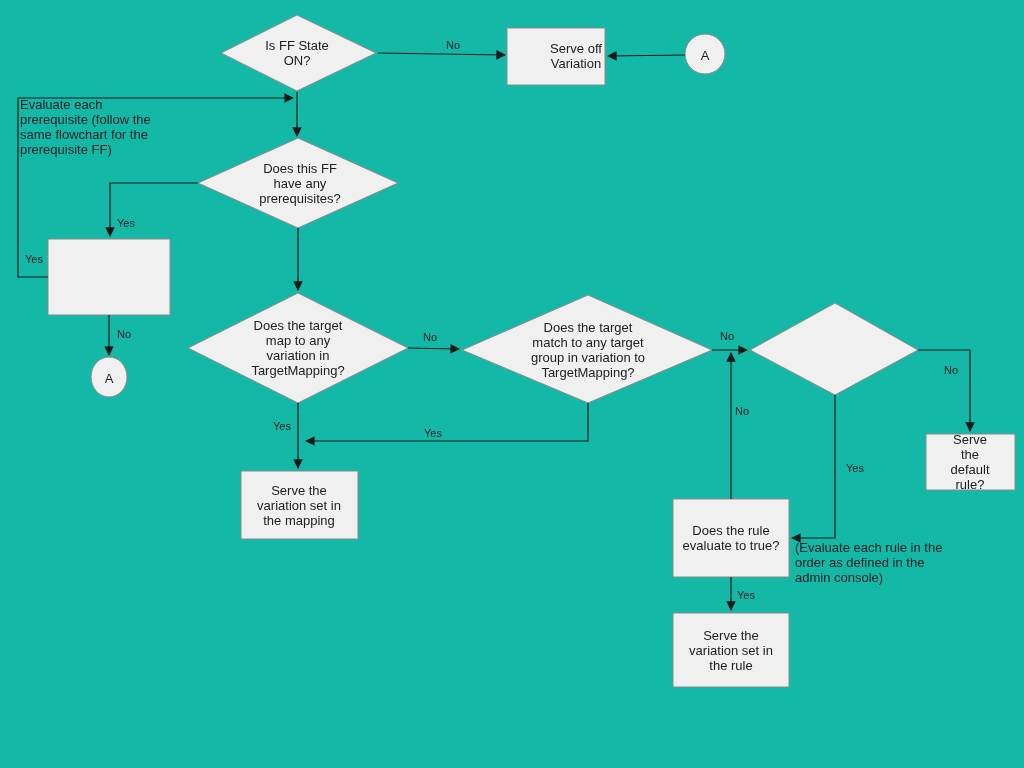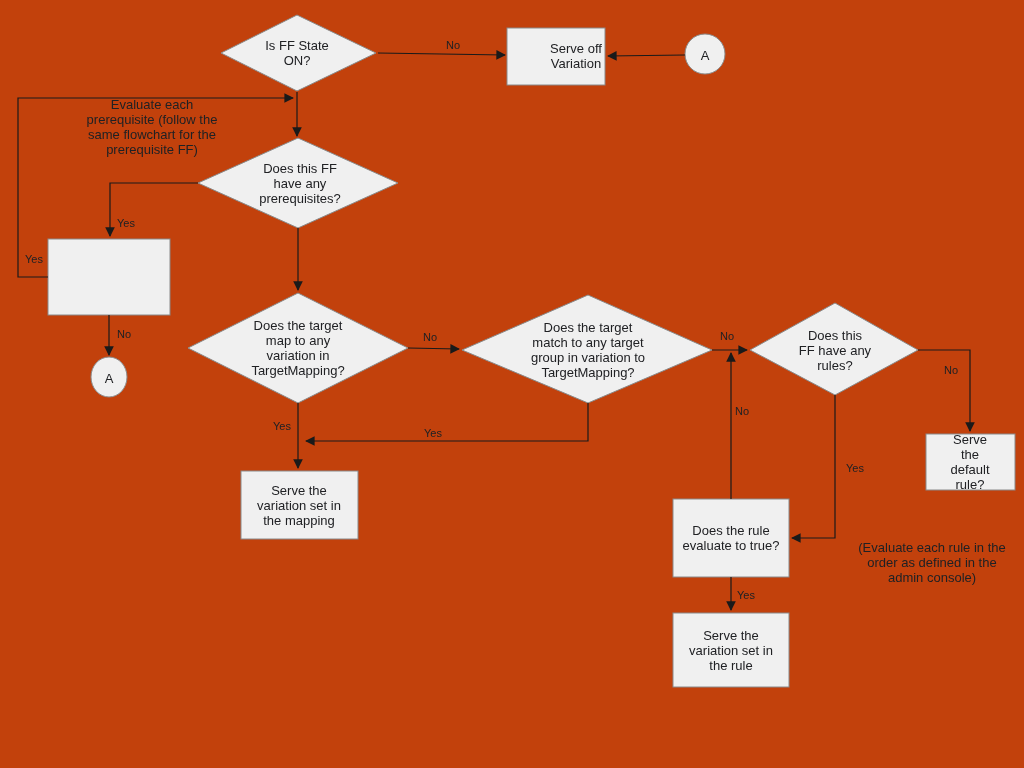--- a/index.html
+++ b/index.html
@@ -2,21 +2,21 @@
 <html><head>
 <meta charset="utf-8">
 <style>
   * { margin: 0; padding: 0; box-sizing: border-box; }
   html, body { background: #ffffff; }
   body { font-family: "Liberation Sans", sans-serif; }
   .canvas {
     position: relative;
     width: 1024px;
     height: 768px;
-    background: #c2410c;
+    background: #14b8a6;
     overflow: hidden;
   }
   .canvas svg { position: absolute; left: 0; top: 0; }
   .node-shape { fill: #f0f0f0; stroke: #8a8a8a; stroke-width: 1; }
   .edge { stroke: #1a1a1a; stroke-width: 1.2; fill: none; }
   .nlabel {
     position: absolute;
     transform: translate(-50%, -50%);
     text-align: center;
     font-size: 13px;
@@ -30,22 +30,21 @@
     line-height: 15px;
     color: #202124;
     white-space: pre;
   }
   .note {
     position: absolute;
     font-size: 13px;
     line-height: 15px;
     color: #202124;
     white-space: pre-line;
-    text-align: center;
-    margin-left: 47px;
+    text-align: left;
   }
 </style>
 </head>
 <body>
 
 <div class="canvas">
 
   <svg width="1024" height="768" viewBox="0 0 1024 768">
     <defs>
       <marker id="arw" viewBox="0 0 10 10" refX="9" refY="5" markerWidth="9" markerHeight="8" orient="auto">
@@ -94,23 +93,20 @@
 prerequisites?</div>
   <div class="nlabel" style="left:109px; top:378px;">A</div>
   <div class="nlabel" style="left:298px; top:348px;">Does the target
 map to any
 variation in
 TargetMapping?</div>
   <div class="nlabel" style="left:588px; top:350px;">Does the target
 match to any target
 group in variation to
 TargetMapping?</div>
-  <div class="nlabel" style="left:835px; top:350px;">Does this
-FF have any
-rules?</div>
   <div class="nlabel" style="left:299px; top:505px;">Serve the
 variation set in
 the mapping</div>
   <div class="nlabel" style="left:970px; top:462px;">Serve the
 default rule?</div>
   <div class="nlabel" style="left:731px; top:538px;">Does the rule
 evaluate to true?</div>
   <div class="nlabel" style="left:731px; top:650px;">Serve the
 variation set in
 the rule</div>

